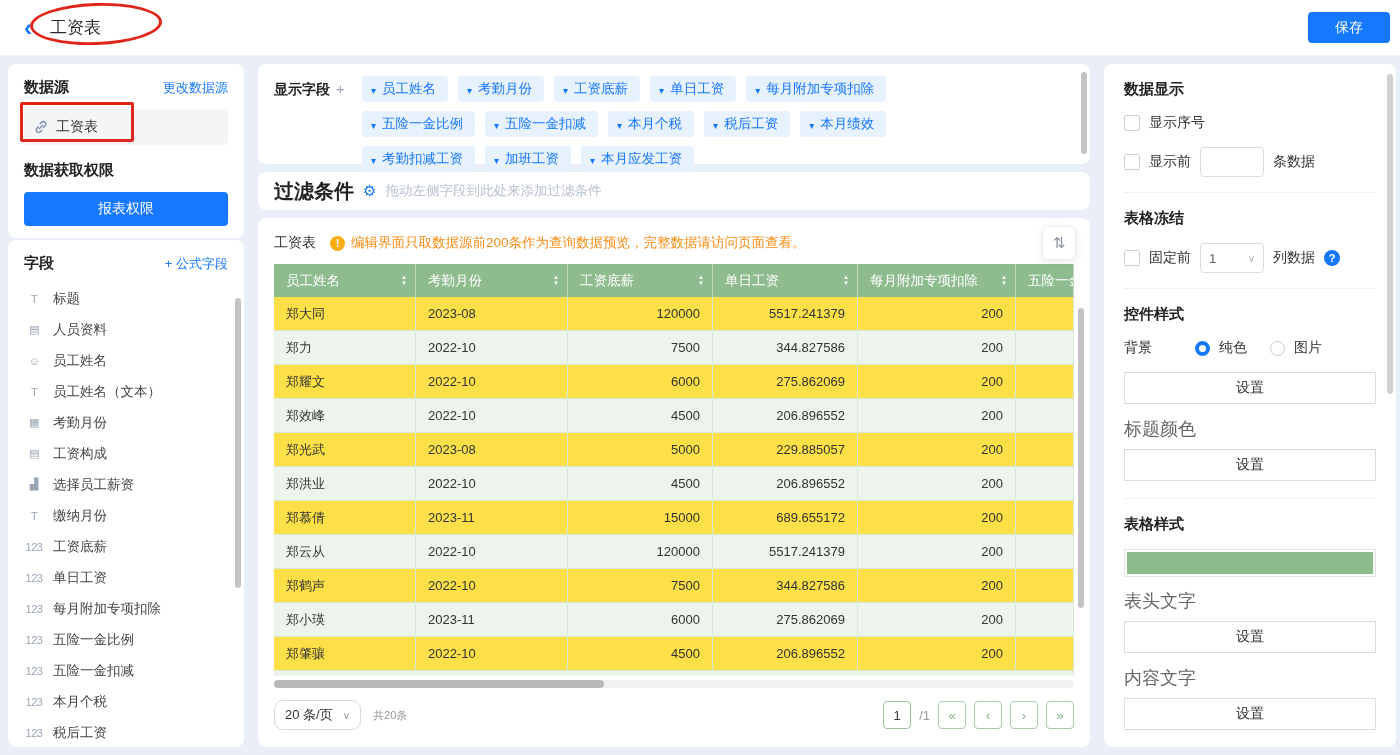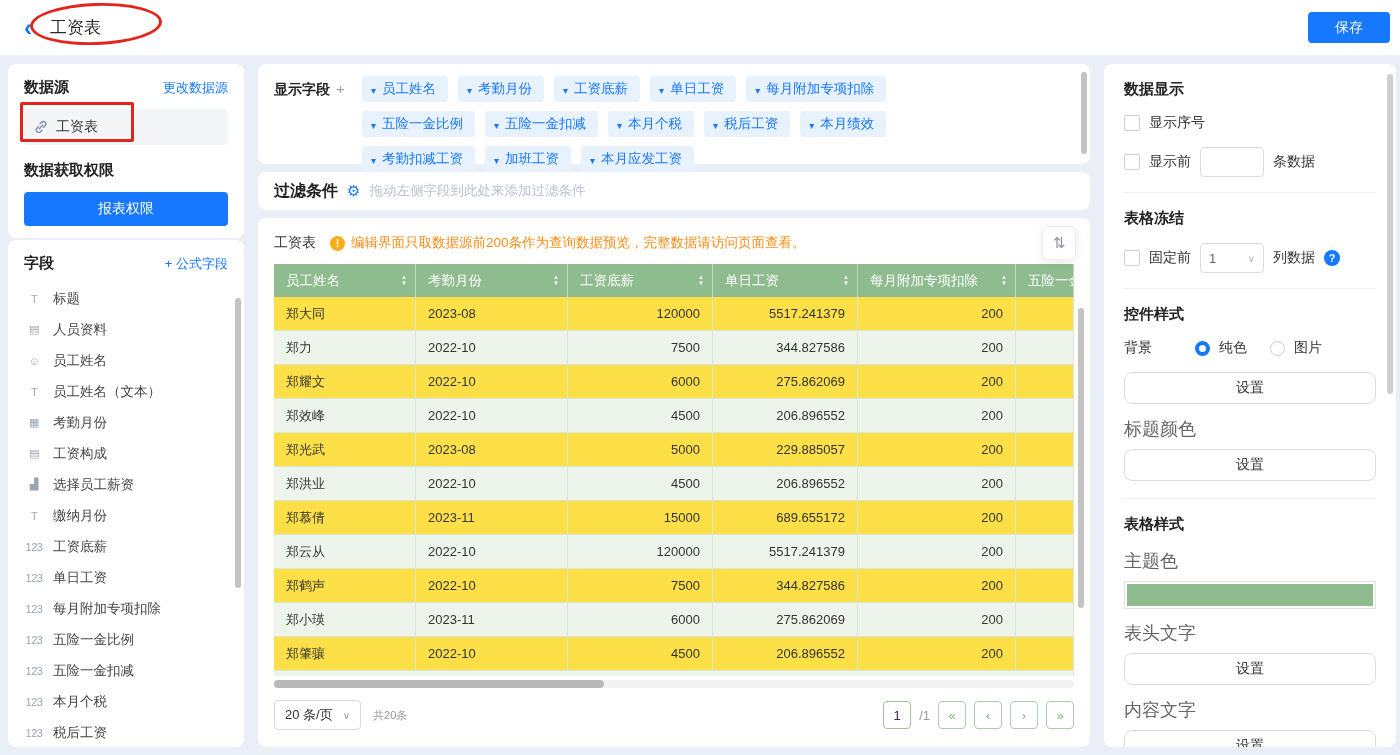--- a/index.html
+++ b/index.html
@@ -35,21 +35,21 @@
   
   .center-col { width:832px; display:flex; flex-direction:column; gap:8px; }
   .chips-panel { height:100px; padding:12px 16px; display:flex; position:relative; }
   .chips-label { width:88px; font-size:14px; color:#222; font-weight:bold; padding-top:4px; flex:none; }
   .plus { color:#9aa3b0; font-weight:normal; font-size:15px; margin-left:6px; cursor:pointer; }
   .chips-wrap { width:620px; display:flex; flex-wrap:wrap; gap:9px 10px; align-content:flex-start; }
   .chip { background:#e8f1fe; color:#1677ff; border-radius:4px; padding:4px 12px 4px 9px; font-size:13.5px; display:flex; align-items:center; gap:6px; cursor:pointer; height:26px; }
   .chip .caret::before { content:"▾"; font-size:10px; color:#1677ff; }
 
   .filter-panel { height:38px; display:flex; align-items:center; gap:9px; padding:0 16px; }
-  .filter-label { font-size:16px; font-weight:bold; color:#222; }
+  .filter-label { font-size:20px; font-weight:bold; color:#222; }
   .gear { color:#1677ff; font-size:15px; cursor:pointer; }
   .filter-ph { color:#b9c2cf; font-size:13.5px; }
 
   .table-panel { flex:1; padding:12px 16px; position:relative; }
   .tbl-title-row { display:flex; align-items:center; gap:14px; height:26px; }
   .tbl-title { font-size:14px; color:#333; font-weight:500; }
   .warn { display:flex; align-items:center; gap:6px; }
   .warn-icon { width:15px; height:15px; border-radius:50%; background:#faad14; color:#fff; font-size:11px; font-weight:bold; display:flex; align-items:center; justify-content:center; flex:none; }
   .warn-text { color:#fa8c16; font-size:13.5px; }
   .sort-box { position:absolute; right:14px; top:8px; width:34px; height:34px; background:#fff; border:1px solid #eceef1; border-radius:6px; box-shadow:0 2px 8px rgba(0,0,0,.09); display:flex; align-items:center; justify-content:center; color:#8a949e; font-size:15px; cursor:pointer; }
@@ -64,21 +64,21 @@
   .tbody .trow:nth-child(even) { background:#edf4ec; }
   .tbody .cell { height:34px; font-size:13px; color:#333; display:flex; align-items:center; padding:0 12px; border-right:1px solid #d9e8d6; border-bottom:1px solid #d9e8d6; overflow:hidden; white-space:nowrap; }
   .tbody .cell:nth-child(3), .tbody .cell:nth-child(4), .tbody .cell:nth-child(5) { justify-content:flex-end; }
   .partial-row { height:5px; background:#edf4ec; border-right:1px solid #d9e8d6; }
   .hscroll { margin-top:4px; width:800px; height:8px; background:#f2f2f2; border-radius:4px; position:relative; }
   .hscroll .thumb { position:absolute; left:0; top:0; width:330px; height:8px; background:#b9b9b9; border-radius:4px; cursor:pointer; }
   .vthumb { position:absolute; width:6px; background:#c3c3c3; border-radius:3px; cursor:pointer; }
 
   .pager { margin-top:12px; display:flex; justify-content:space-between; align-items:center; width:800px; }
   .pager-left { display:flex; align-items:center; gap:12px; }
-  .size-select { height:30px; border:1px solid #d9d9d9; border-radius:4px; display:flex; align-items:center; gap:10px; padding:0 10px; font-size:13px; color:#333; cursor:pointer; background:#fff; }
+  .size-select { height:30px; border:1px solid #d9d9d9; border-radius:9px; display:flex; align-items:center; gap:10px; padding:0 10px; font-size:13px; color:#333; cursor:pointer; background:#fff; }
   .size-select .sel-caret { color:#999; font-size:10px; }
   .total { color:#999; font-size:11px; }
   .pager-right { display:flex; align-items:center; gap:8px; }
   .page-box { width:28px; height:28px; border:1px solid #9dc49d; border-radius:4px; display:flex; align-items:center; justify-content:center; font-size:13px; color:#333; background:#fff; }
   .page-total { color:#999; font-size:13px; }
   .pg-btn { width:28px; height:28px; border:1px solid #a9cda9; border-radius:4px; background:#fff; color:#85b585; font-size:13px; display:flex; align-items:center; justify-content:center; cursor:pointer; }
 
   
   .right-panel { width:292px; padding:16px 20px; overflow:hidden; position:relative; }
   .sec-head { font-size:15px; font-weight:bold; color:#222; margin-bottom:15px; }
@@ -86,21 +86,21 @@
   .checkbox { width:16px; height:16px; border:1px solid #cfcfcf; border-radius:2px; background:#fff; flex:none; cursor:pointer; }
   .mini-input { width:64px; height:30px; border:1px solid #dcdcdc; border-radius:4px; background:#fff; }
   .mini-select { width:64px; height:30px; border:1px solid #dcdcdc; border-radius:4px; background:#fff; display:flex; align-items:center; justify-content:space-between; padding:0 8px; font-size:13px; color:#666; cursor:pointer; }
   .mini-select .sel-caret { color:#b5b5b5; font-size:10px; }
   .q-icon { width:16px; height:16px; border-radius:50%; background:#1677ff; color:#fff; font-size:11px; font-weight:bold; display:flex; align-items:center; justify-content:center; cursor:pointer; }
   .divider { height:1px; background:#f0f0f0; margin:4px 0 16px; }
   .radio { width:15px; height:15px; border-radius:50%; border:1px solid #ccc; background:#fff; flex:none; cursor:pointer; }
   .radio.checked { border:4.5px solid #1677ff; }
   .radio-label { font-size:14px; color:#333; }
   .bg-label { width:62px; }
-  .set-btn { width:100%; height:32px; background:#fff; border:1px solid #dcdcdc; border-radius:8px; font-size:14px; color:#333; margin-bottom:13px; cursor:pointer; }
+  .set-btn { width:100%; height:32px; background:#fff; border:1px solid #dcdcdc; border-radius:0; font-size:14px; color:#333; margin-bottom:13px; cursor:pointer; }
   .sub-label { font-size:18px; color:#666; margin-bottom:8px; }
   .swatch { width:100%; height:28px; border:1px solid #e3e3e3; padding:2px; margin-bottom:12px; cursor:pointer; }
   .swatch-inner { width:100%; height:100%; background:#8fbc8f; }
 </style>
 </head>
 <body>
 
 <div class="app">
 
   <div class="topbar">
@@ -468,21 +468,20 @@
         <span class="radio-label">纯色</span>
         <span class="radio" style="margin-left:14px;"></span>
         <span class="radio-label">图片</span>
       </div>
       <button class="set-btn">设置</button>
       <div class="sub-label">标题颜色</div>
       <button class="set-btn">设置</button>
       <div class="divider"></div>
 
       <div class="sec-head">表格样式</div>
-      <div class="sub-label">主题色</div>
       <div class="swatch">
           <div class="swatch-inner"></div>
         </div>
       <div class="sub-label">表头文字</div>
       <button class="set-btn">设置</button>
       <div class="sub-label">内容文字</div>
       <button class="set-btn">设置</button>
       
       
 

